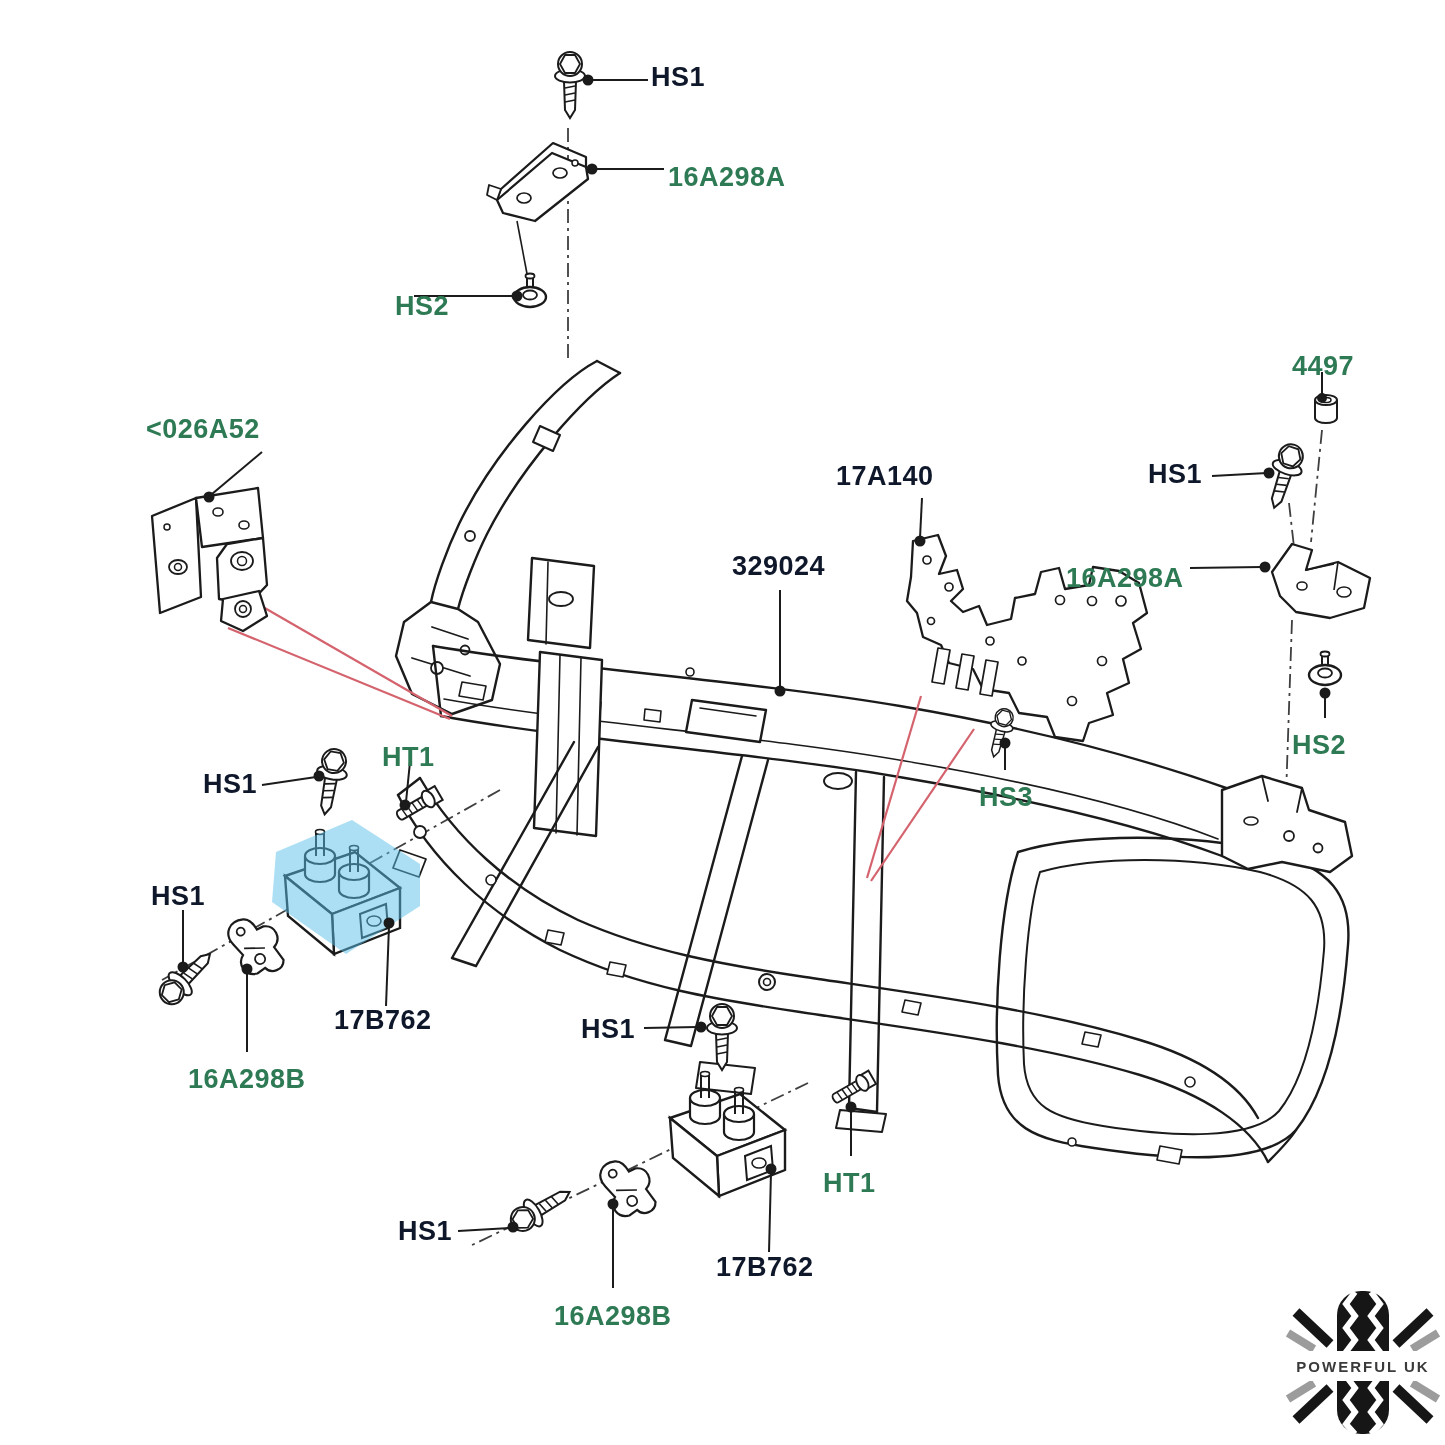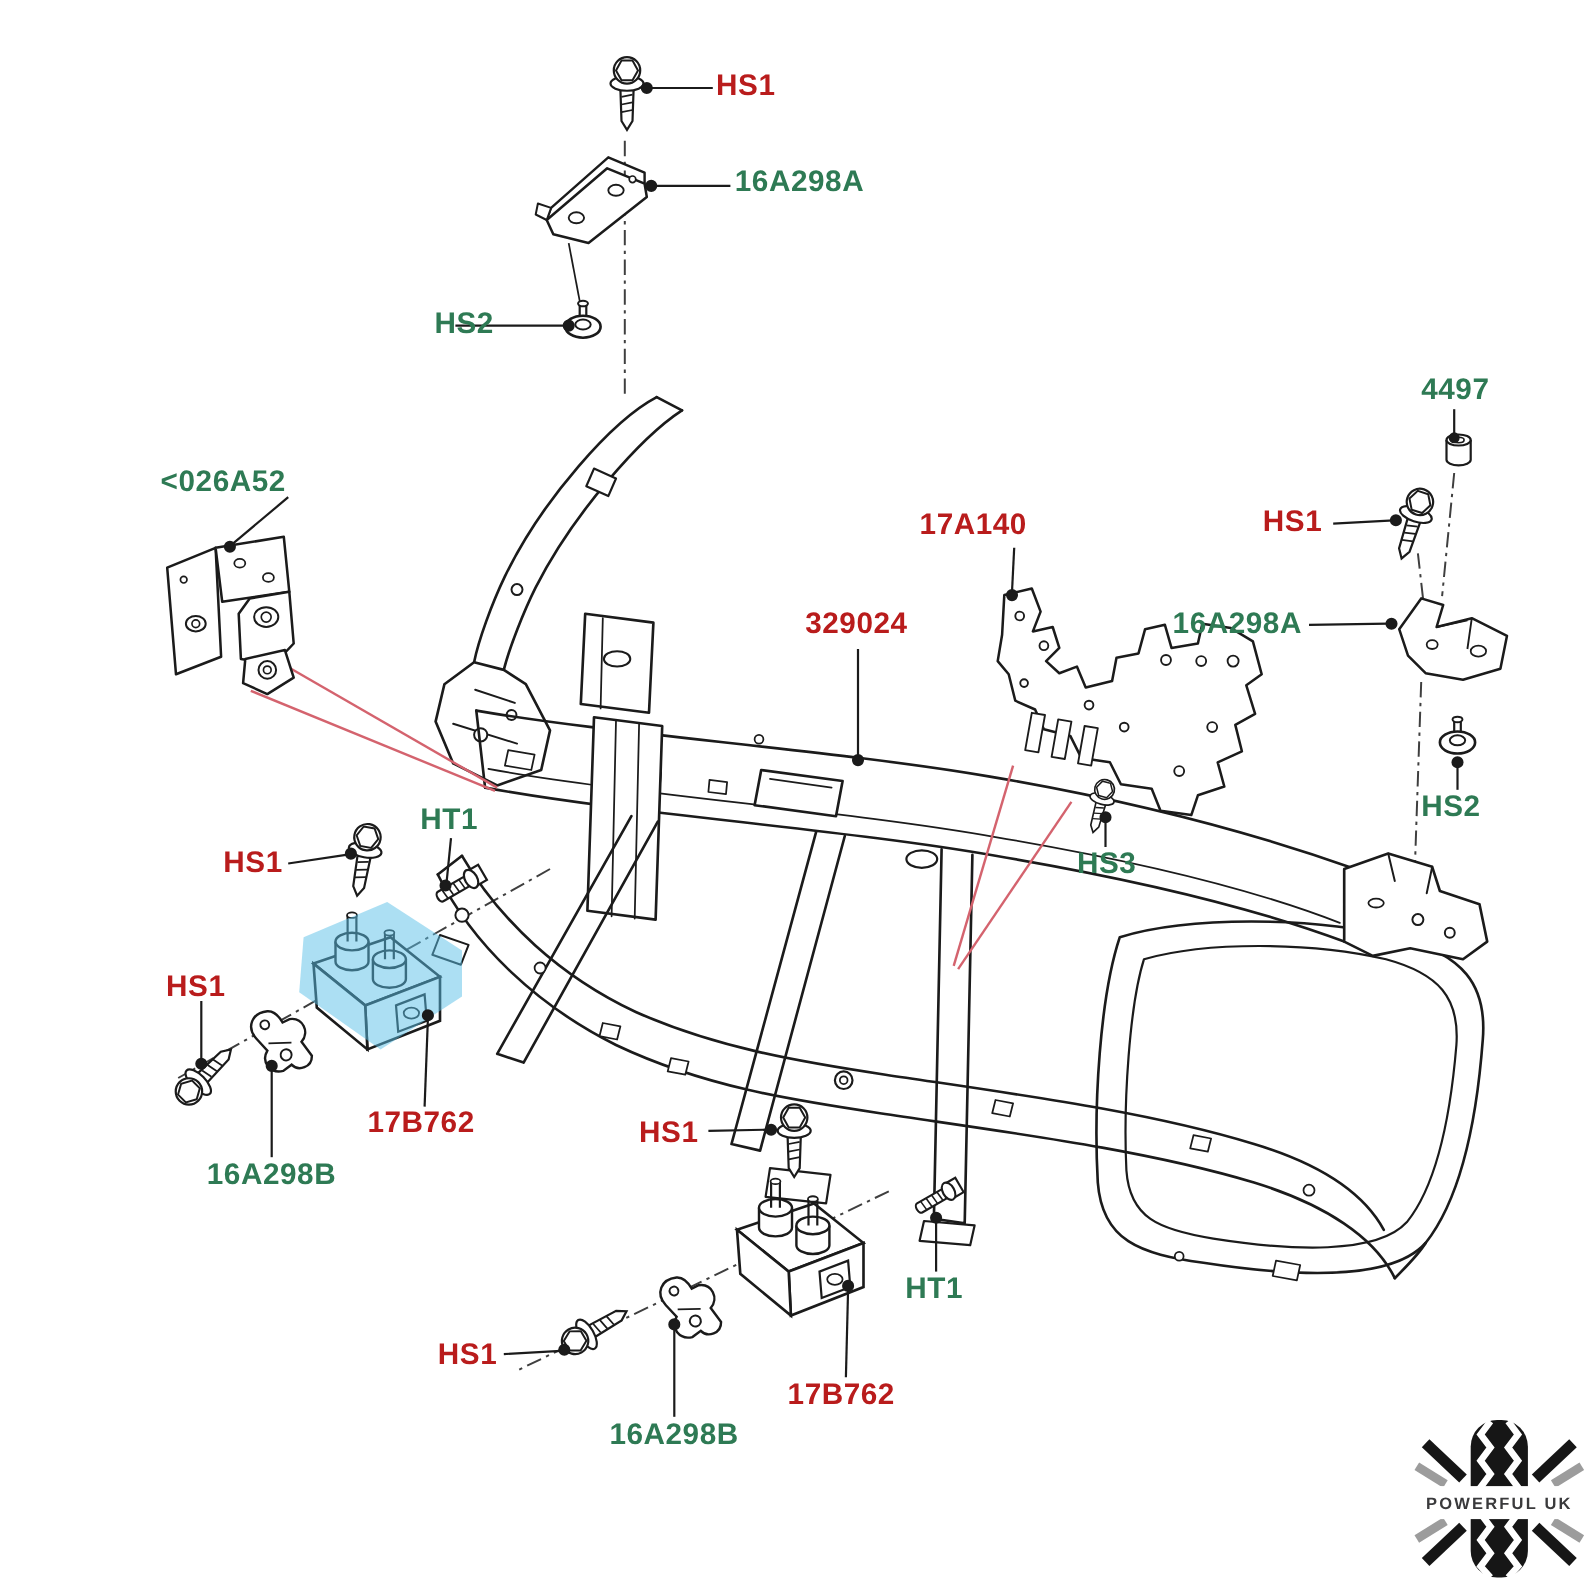--- a/index.html
+++ b/index.html
@@ -1,22 +1,22 @@
 <!DOCTYPE html>
 <html><head>
 <meta charset="utf-8">
 <style>
   html,body{margin:0;padding:0;background:#ffffff;}
   .stage{position:relative;width:1445px;height:1445px;background:#ffffff;overflow:hidden;
          font-family:"Liberation Sans",sans-serif;}
   .art{position:absolute;left:0;top:0;}
   .callout{position:absolute;font-weight:bold;font-size:27px;line-height:1;white-space:nowrap;
            letter-spacing:0.5px;}
-  .navy{color:#b91c1c;}
-  .green{color:#2e7a54;}
+  .navy{color:#0f172a;}
+  .green{color:#2e7a54;margin-top:12px;}
 </style>
 </head>
 <body>
 
 <div class="stage">
 
 <svg class="art" width="1445" height="1445" viewBox="0 0 1445 1445">
   <defs>
     <g id="hexbolt">
       <path d="M-6,11 L-5,40 L0,48 L5,40 L6,11 Z" fill="#fff" stroke="#1b1b1b" stroke-width="2"></path>
@@ -292,17 +292,17 @@
 <div class="callout green" style="left:1292px;top:720px">HS2</div>
 <div class="callout green" style="left:382px;top:732px">HT1</div>
 <div class="callout navy" style="left:203px;top:771px">HS1</div>
 <div class="callout green" style="left:979px;top:772px">HS3</div>
 <div class="callout navy" style="left:151px;top:883px">HS1</div>
 <div class="callout navy" style="left:334px;top:1007px">17B762</div>
 <div class="callout green" style="left:188px;top:1054px">16A298B</div>
 <div class="callout navy" style="left:581px;top:1016px">HS1</div>
 <div class="callout green" style="left:823px;top:1158px">HT1</div>
 <div class="callout navy" style="left:398px;top:1218px">HS1</div>
-<div class="callout green" style="left:146px;top:424px">&lt;026A52</div>
+<div class="callout green" style="left:146px;top:404px">&lt;026A52</div>
 <div class="callout navy" style="left:716px;top:1254px">17B762</div>
 <div class="callout green" style="left:554px;top:1291px">16A298B</div>
 
 </div>
 
 </body></html>

